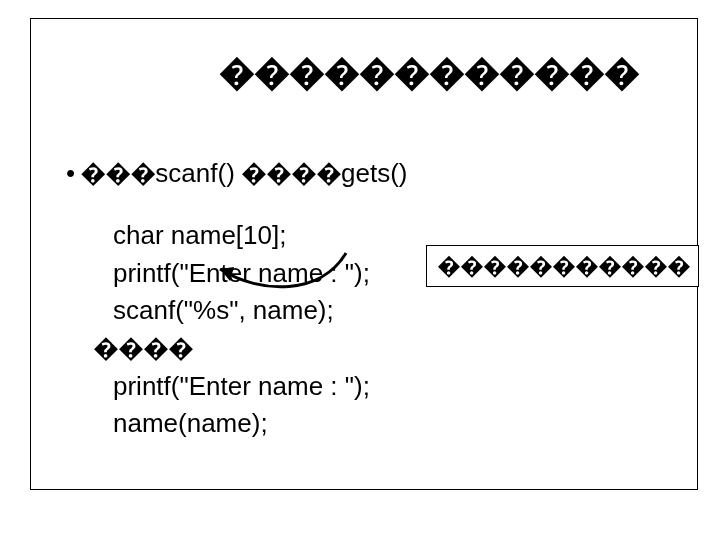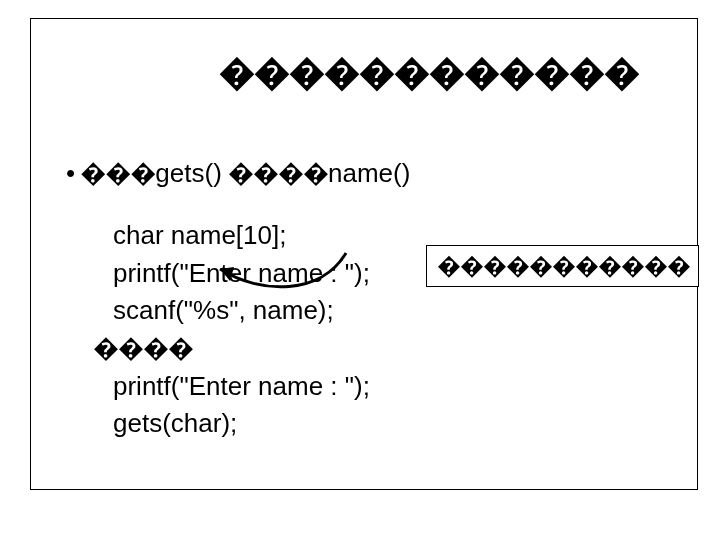--- a/index.html
+++ b/index.html
@@ -71,30 +71,30 @@
     .boxes { font-family: inherit; letter-spacing: -1px; }
   </style>
 </head>
 <body>
 
 <div class="slide">
 
   <div class="title boxes">������������</div>
 
   <div class="bullet-line">
-    <span class="boxes">• ���</span><span>gets()</span><span class="boxes"> ����</span><span>name()</span>
+    <span class="boxes">• ���</span><span>scanf()</span><span class="boxes"> ����</span><span>gets()</span>
   </div>
 
   <div class="code-block">
     <div class="indent">char name[10];</div>
     <div class="indent">printf("Enter name : ");</div>
     <div class="indent">scanf("%s", name);</div>
     <div class="boxes">����</div>
     <div class="indent">printf("Enter name : ");</div>
-    <div class="indent">gets(char);</div>
+    <div class="indent">name(name);</div>
   </div>
 
   <svg class="arrow-svg" viewBox="0 0 150 48">
     <path d="M 140 2 C 115 44, 55 44, 14 18" stroke="#000" stroke-width="3" fill="none"></path>
     <polygon points="14,18 28,16 24,30" fill="#000"></polygon>
   </svg>
 
   <div class="note-box">
     <div class="boxes">�����������</div>
   </div>

